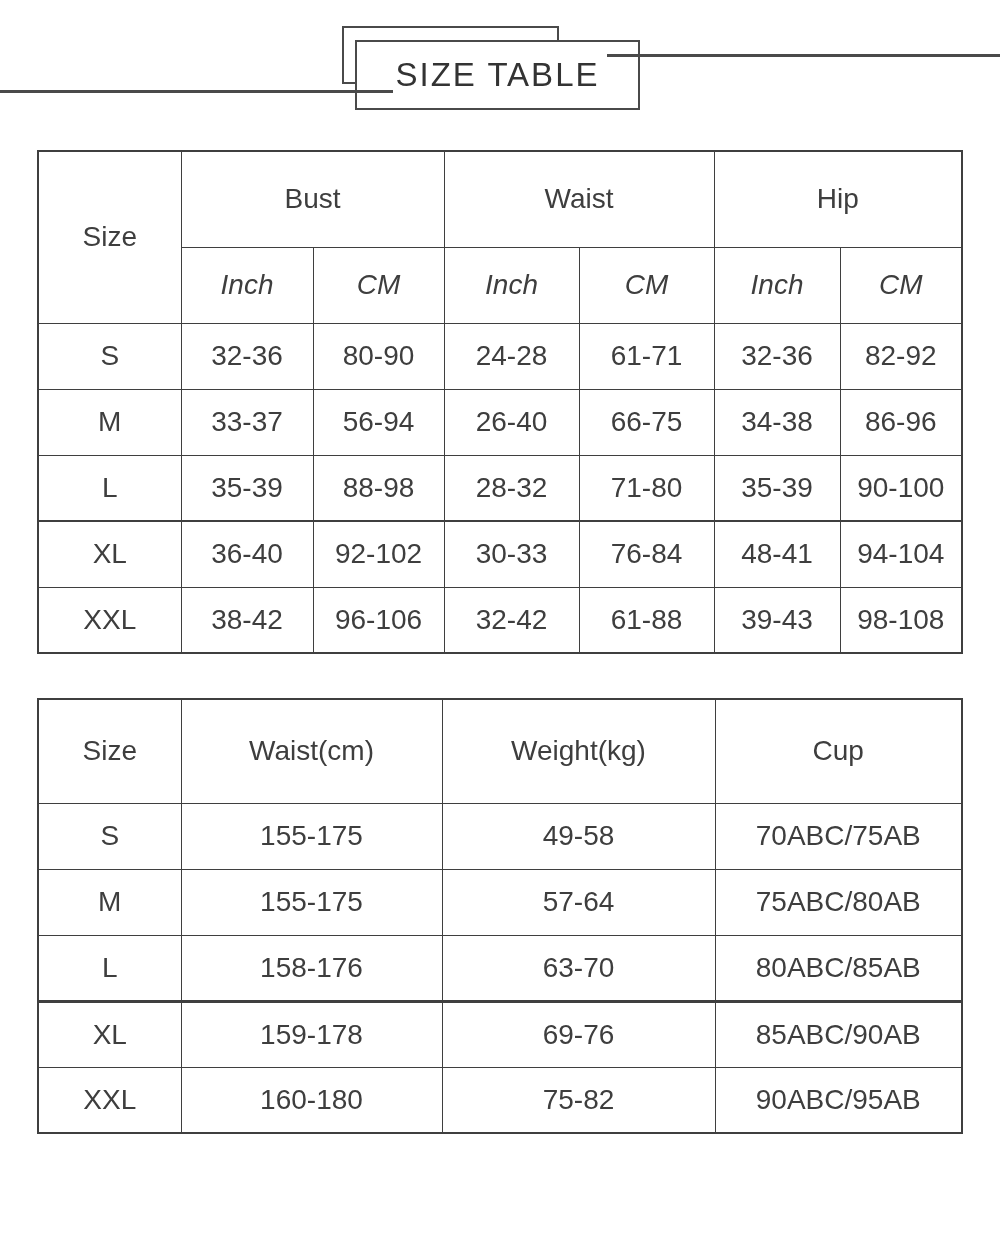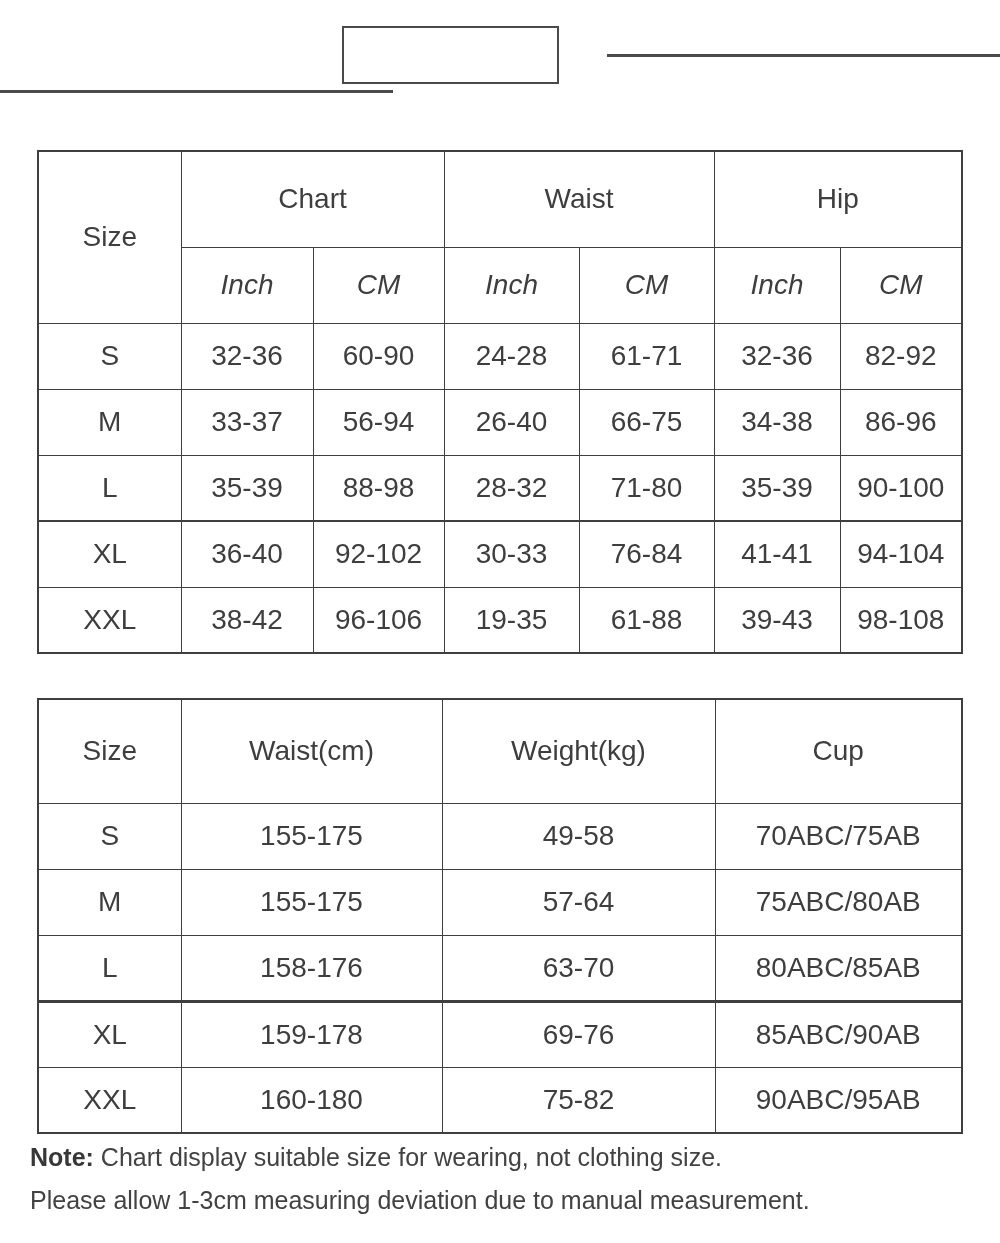--- a/index.html
+++ b/index.html
@@ -85,52 +85,55 @@
   }
   .note p { margin: 0 0 13px 0; line-height: 30px; }
   .note-label { font-weight: bold; color: #383838; }
 </style>
 </head>
 <body>
 
 <div class="page">
 
   <div class="hero-box-back"></div>
+  <div class="hero-box-front">
+    <span class="hero-title">SIZE TABLE</span>
+  </div>
   <div class="hero-line-left"></div>
   <div class="hero-line-right"></div>
 
   <table class="size-table t1">
     <colgroup>
       <col style="width:143px">
         <col style="width:132px">
         <col style="width:131px">
       <col style="width:135px">
         <col style="width:135px">
         <col style="width:126px">
         <col style="width:122px">
     </colgroup>
     <tbody>
       <tr class="r-group">
         <td rowspan="2">Size</td>
-        <td colspan="2">Chart</td>
+        <td colspan="2">Bust</td>
         <td colspan="2">Waist</td>
         <td colspan="2">Hip</td>
       </tr>
       <tr class="r-sub">
         <td>Inch</td>
         <td>CM</td>
         <td>Inch</td>
         <td>CM</td>
         <td>Inch</td>
         <td>CM</td>
       </tr>
       <tr class="r-data">
         <td>S</td>
         <td>32-36</td>
-        <td>60-90</td>
+        <td>80-90</td>
         <td>24-28</td>
         <td>61-71</td>
         <td>32-36</td>
         <td>82-92</td>
       </tr>
       <tr class="r-data">
         <td>M</td>
         <td>33-37</td>
         <td>56-94</td>
         <td>26-40</td>
@@ -146,28 +149,28 @@
         <td>71-80</td>
         <td>35-39</td>
         <td>90-100</td>
       </tr>
       <tr class="r-data thick">
         <td>XL</td>
         <td>36-40</td>
         <td>92-102</td>
         <td>30-33</td>
         <td>76-84</td>
-        <td>41-41</td>
+        <td>48-41</td>
         <td>94-104</td>
       </tr>
       <tr class="r-data">
         <td>XXL</td>
         <td>38-42</td>
         <td>96-106</td>
-        <td>19-35</td>
+        <td>32-42</td>
         <td>61-88</td>
         <td>39-43</td>
         <td>98-108</td>
       </tr>
     </tbody>
   </table>
 
   <table class="size-table t2">
     <colgroup>
       <col style="width:143px">
@@ -208,18 +211,14 @@
       </tr>
       <tr class="r-data">
         <td>XXL</td>
         <td>160-180</td>
         <td>75-82</td>
         <td>90ABC/95AB</td>
       </tr>
     </tbody>
   </table>
 
-  <div class="note">
-    <p><span class="note-label">Note:</span><span> Chart display suitable size for wearing, not clothing size.</span></p>
-    <p><span>Please allow 1-3cm measuring deviation due to manual measurement.</span></p>
-  </div>
 
 </div>
 
 </body></html>

